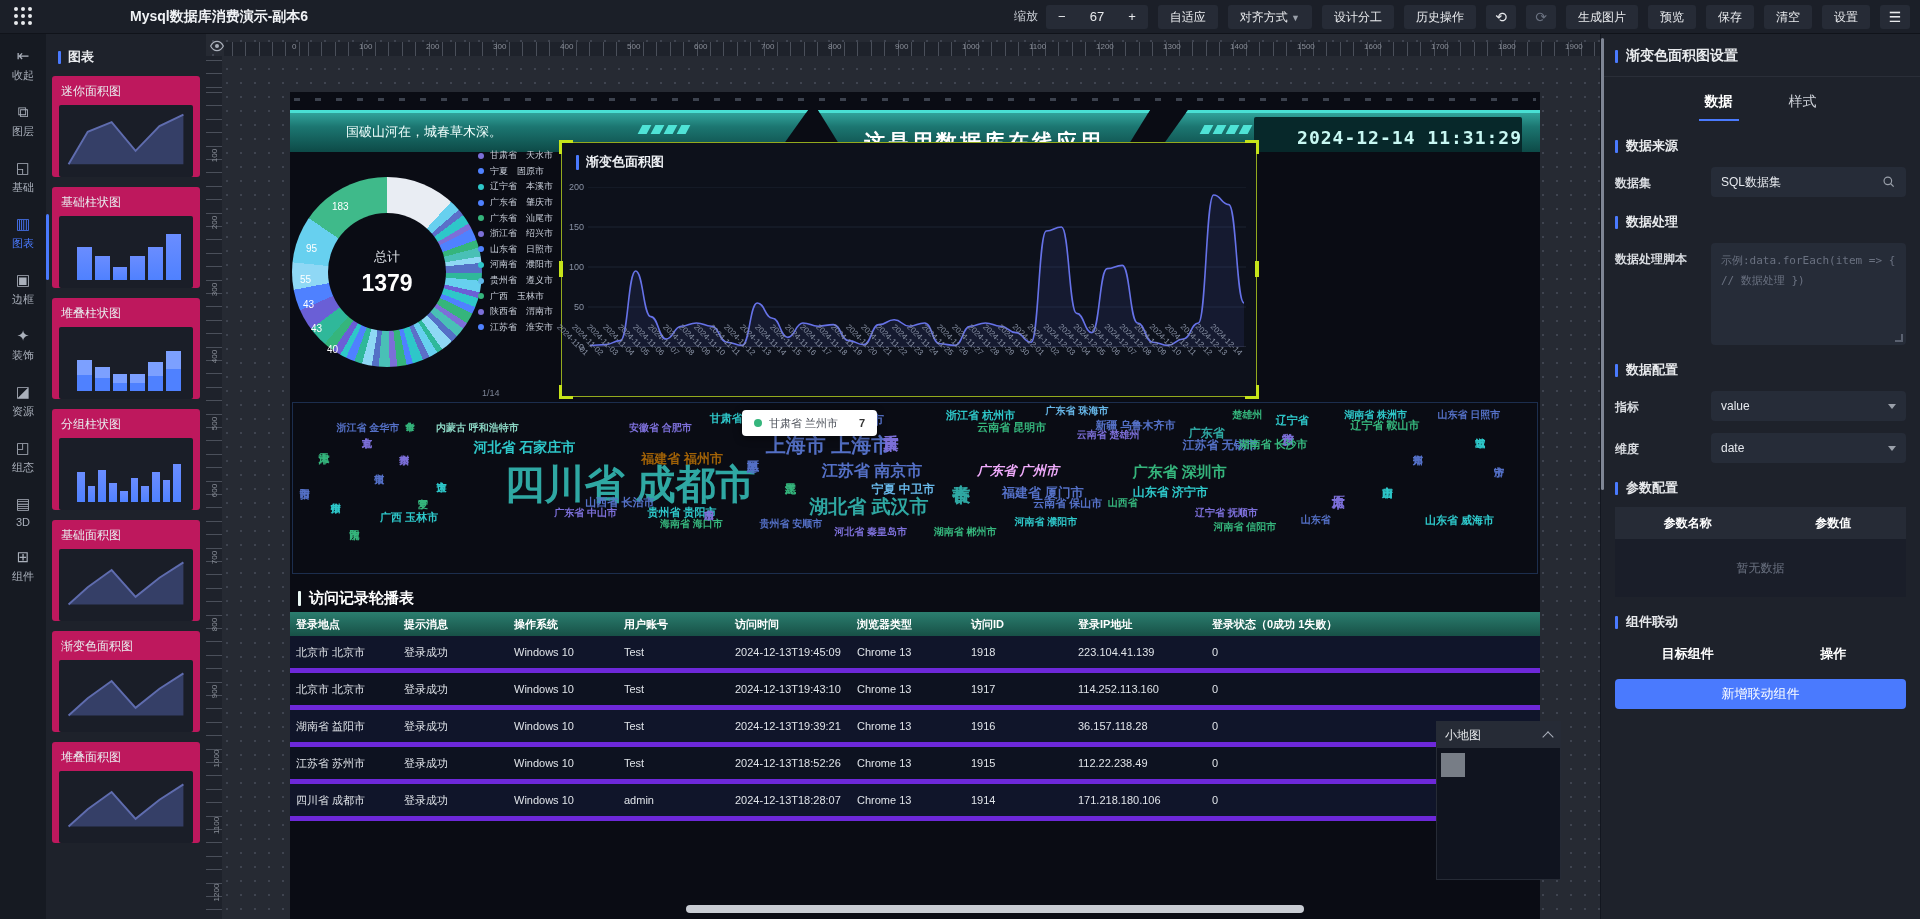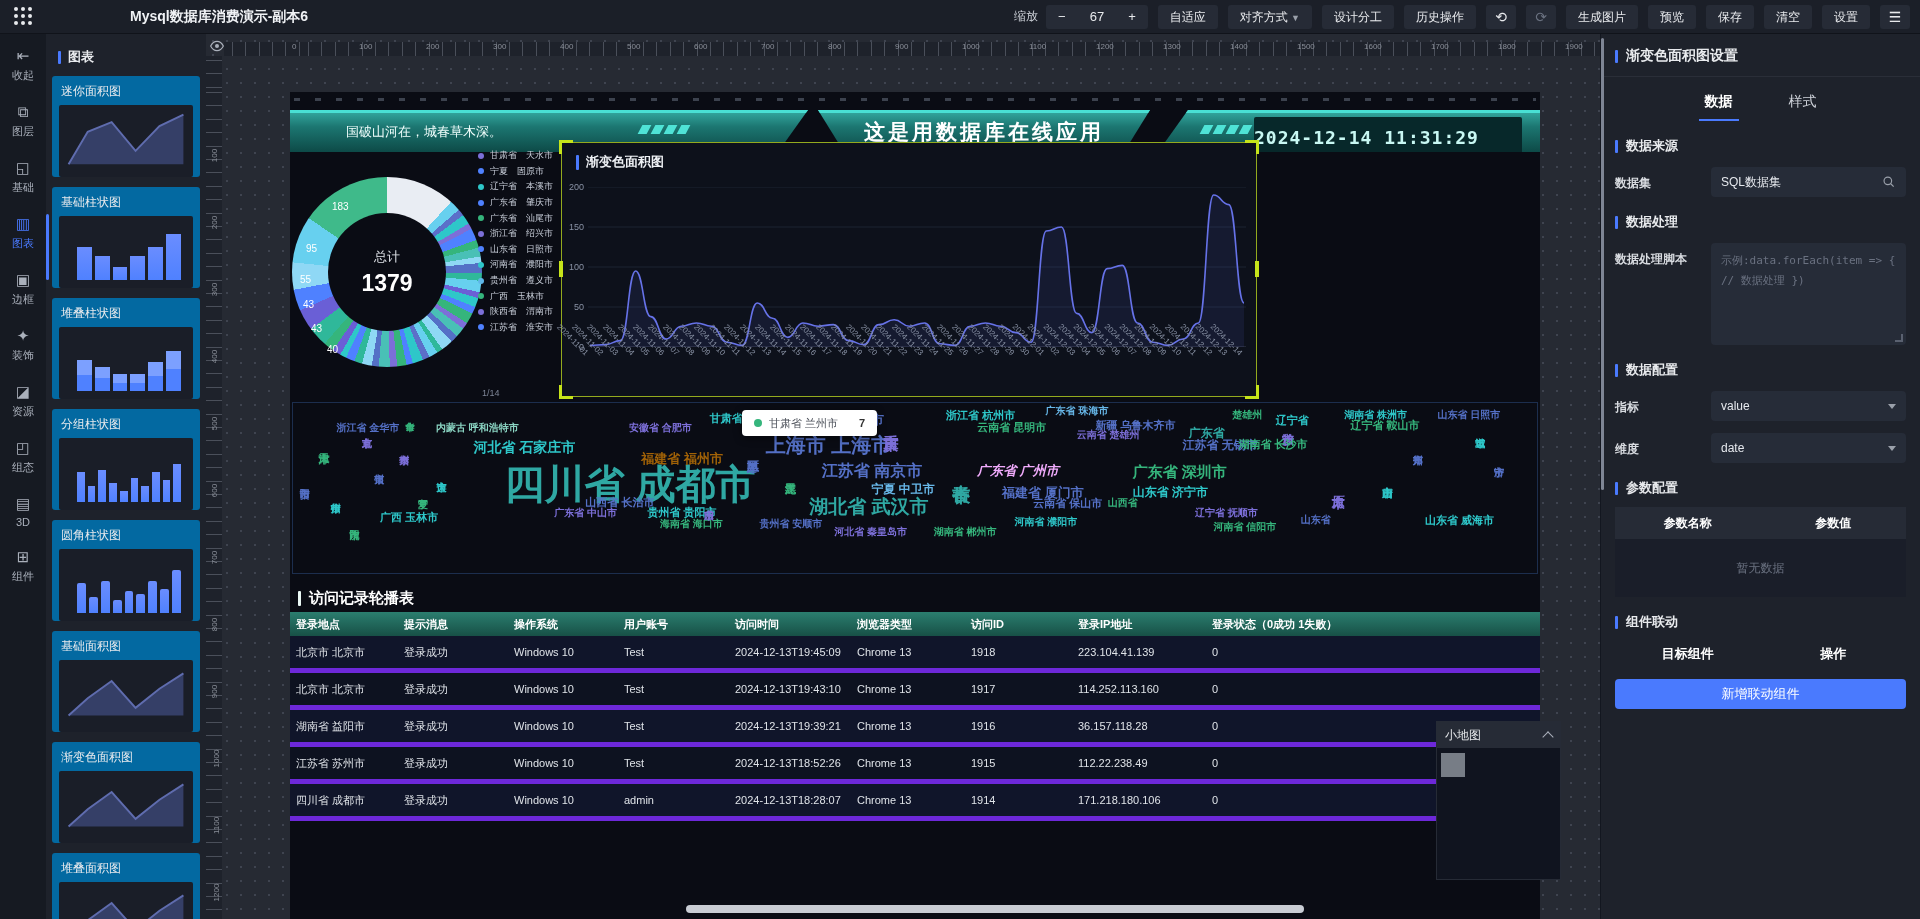--- a/index.html
+++ b/index.html
@@ -33,21 +33,21 @@
   .sb-item { display:flex; flex-direction:column; align-items:center; gap:4px;
     color:#aab0bb; font-size:11px; cursor:pointer; width:46px; }
   .sb-item .glyph { font-size:15px; line-height:16px; }
   .sb-item.active { color:#4a7afe; }
 
   
   #panel { width:160px; background:#1e222b; position:relative; overflow:hidden; }
   #panel-header { display:flex; align-items:center; gap:7px; padding:14px 12px 10px; }
   .accent { width:3px; height:13px; background:#4a7afe; border-radius:1px; }
   #panel-header span { font-size:13px; font-weight:bold; }
-  .card { background:#0369a1; margin:0 6px 10px; border-radius:3px; cursor:pointer; }
+  .card { background:#be185d; margin:0 6px 10px; border-radius:3px; cursor:pointer; }
   .card .card-label { font-size:12px; padding:7px 9px 5px; color:#e8eaed; }
   .card .thumb { background:#1a1e28; height:72px; margin:0 7px 8px; border-radius:2px;
     position:relative; overflow:hidden; display:flex; align-items:flex-end; }
   .thumb .bars { display:flex; align-items:flex-end; gap:3px; width:100%; height:100%;
     padding:10px 12px 8px 18px; }
   .thumb .bars i { flex:1; background:linear-gradient(180deg,#6a8dff,#4f81ff); display:block; }
   .thumb svg { position:absolute; inset:0; }
   #panel-scroll { position:absolute; left:0; top:180px; width:3px; height:66px;
     background:#4a7afe; border-radius:2px; }
 
@@ -75,24 +75,24 @@
     background:repeating-linear-gradient(90deg,#3c424e 0 6px,transparent 6px 21px); }
   .seg { position:absolute; top:12px; height:42px;
     background:linear-gradient(180deg,#35ada4 0%,#1c7671 40%,#0d4a47 100%); }
   .seg::before { content:""; position:absolute; left:0; right:0; top:0; height:3px; background:#49e0d4; }
   #seg-left { left:0; width:518px; clip-path:polygon(0 0,100% 0,calc(100% - 30px) 100%,0 100%); }
   #seg-mid { left:528px; width:332px; clip-path:polygon(0 0,100% 0,calc(100% - 26px) 100%,26px 100%); }
   #seg-right { left:868px; width:382px; clip-path:polygon(30px 0,100% 0,100% 100%,0 100%); }
   #banner-subtitle { position:absolute; left:56px; top:13px; font-size:13px; color:#f2fffd; }
   .deco { position:absolute; display:flex; gap:4px; top:15px; }
   .deco i { width:9px; height:9px; background:#4fe3d6; transform:skewX(-28deg); }
-  #banner-title { width:100%; text-align:center; margin-top:8px; font-size:21px;
+  #banner-title { width:100%; text-align:center; margin-top:18px; font-size:21px;
     font-weight:bold; color:#fff; letter-spacing:3px; }
   #time-box { position:absolute; left:96px; top:7px; width:268px; height:40px;
-    background:#07282a; border-radius:2px; display:flex; align-items:center; justify-content:flex-start; }
+    background:#07282a; border-radius:2px; display:flex; align-items:center; justify-content:flex-end; }
   #time-box span { font-family:"DejaVu Sans Mono",monospace; font-size:18px; font-weight:bold;
     color:#c8f8f3; letter-spacing:1px; }
 
   
   #donut-box { position:absolute; left:2px; top:85px; width:190px; height:190px; }
   #donut { width:190px; height:190px; border-radius:50%; }
   #donut-hole { position:absolute; left:36px; top:36px; width:118px; height:118px;
     border-radius:50%; background:#0a0c14; display:flex; flex-direction:column;
     align-items:center; justify-content:center; gap:4px; }
   #donut-hole .t1 { font-size:13px; color:#dfe3e8; }
@@ -321,36 +321,20 @@
               <i style="height: 55%;"></i>
               <i style="height: 30%;"></i>
               <i style="height: 60%;"></i>
               <i style="height: 35%;"></i>
               <i style="height: 20%;"></i>
               <i style="height: 45%;"></i>
               <i style="height: 30%;"></i>
               <i style="height: 55%;"></i>
               <i style="height: 40%;"></i>
               <i style="height: 70%;"></i>
-            </div>
-          </div>
-        </div>
-        <div class="card">
-          <div class="card-label">圆角柱状图</div>
-          <div class="thumb">
-            <div class="bars">
-              <i style="height: 55%; border-radius: 2px 2px 0px 0px;"></i>
-              <i style="height: 30%; border-radius: 2px 2px 0px 0px;"></i>
-              <i style="height: 60%; border-radius: 2px 2px 0px 0px;"></i>
-              <i style="height: 25%; border-radius: 2px 2px 0px 0px;"></i>
-              <i style="height: 40%; border-radius: 2px 2px 0px 0px;"></i>
-              <i style="height: 35%; border-radius: 2px 2px 0px 0px;"></i>
-              <i style="height: 60%; border-radius: 2px 2px 0px 0px;"></i>
-              <i style="height: 45%; border-radius: 2px 2px 0px 0px;"></i>
-              <i style="height: 80%; border-radius: 2px 2px 0px 0px;"></i>
             </div>
           </div>
         </div>
         <div class="card">
           <div class="card-label">基础面积图</div>
           <div class="thumb">
             <svg viewBox="0 0 140 72" preserveAspectRatio="none">
               <path d="M10 58 L30 40 L55 22 L80 50 L105 30 L130 14 L130 58 Z" fill="#39426e" opacity="0.9"></path>
               <path d="M10 58 L30 40 L55 22 L80 50 L105 30 L130 14" fill="none" stroke="#5f6cae" stroke-width="2"></path>
             </svg>

